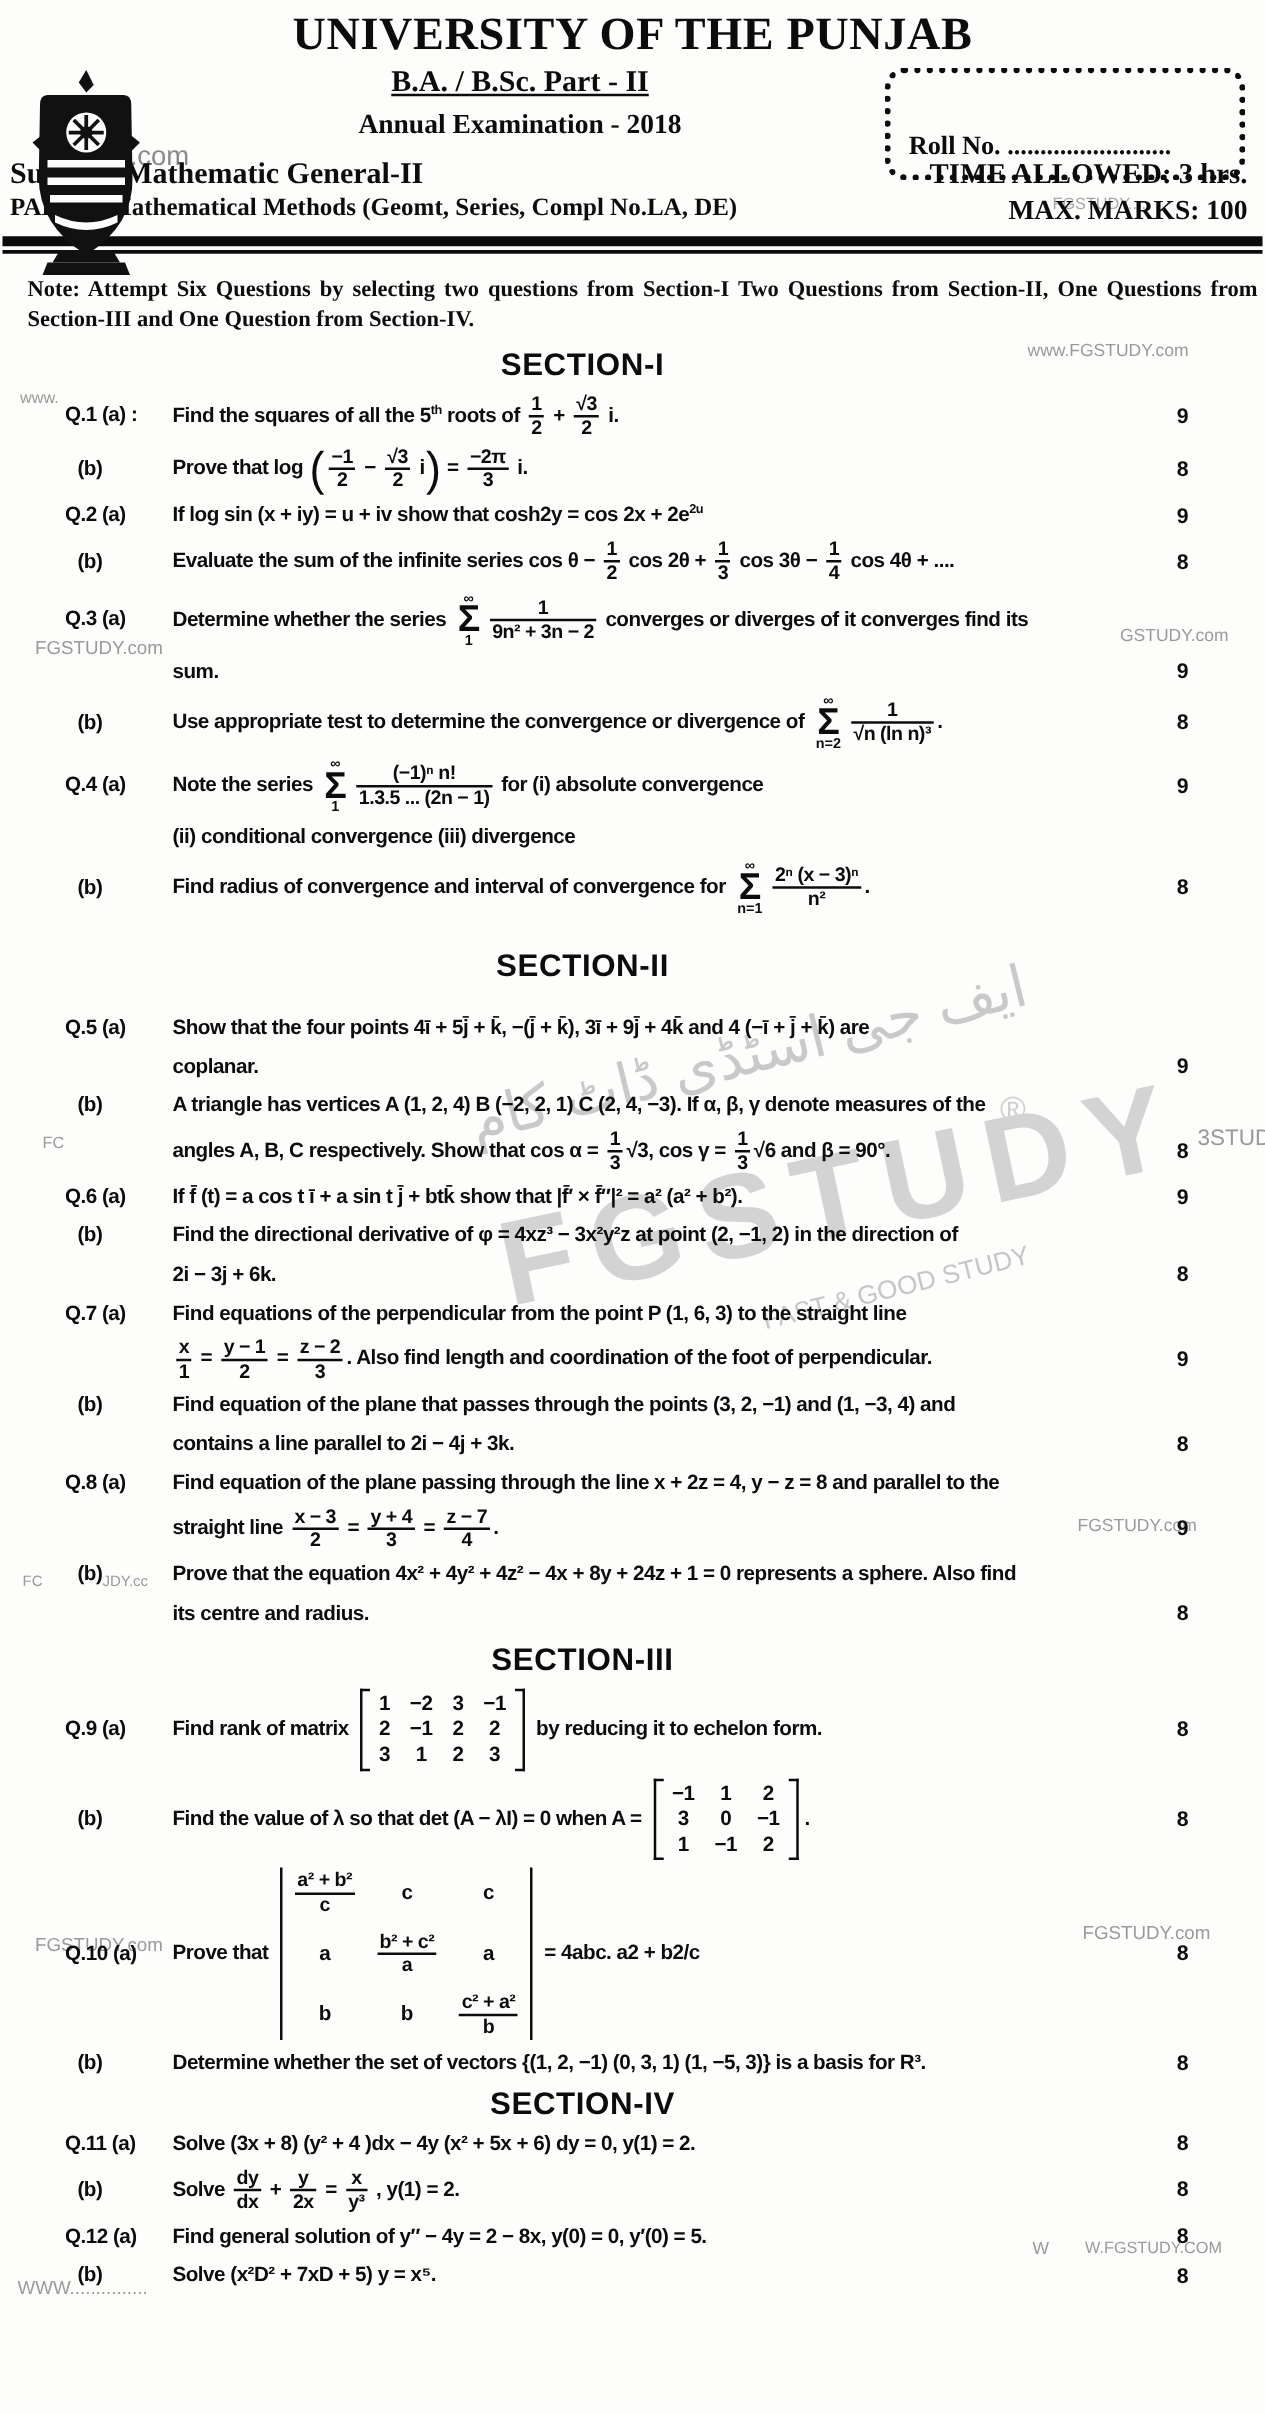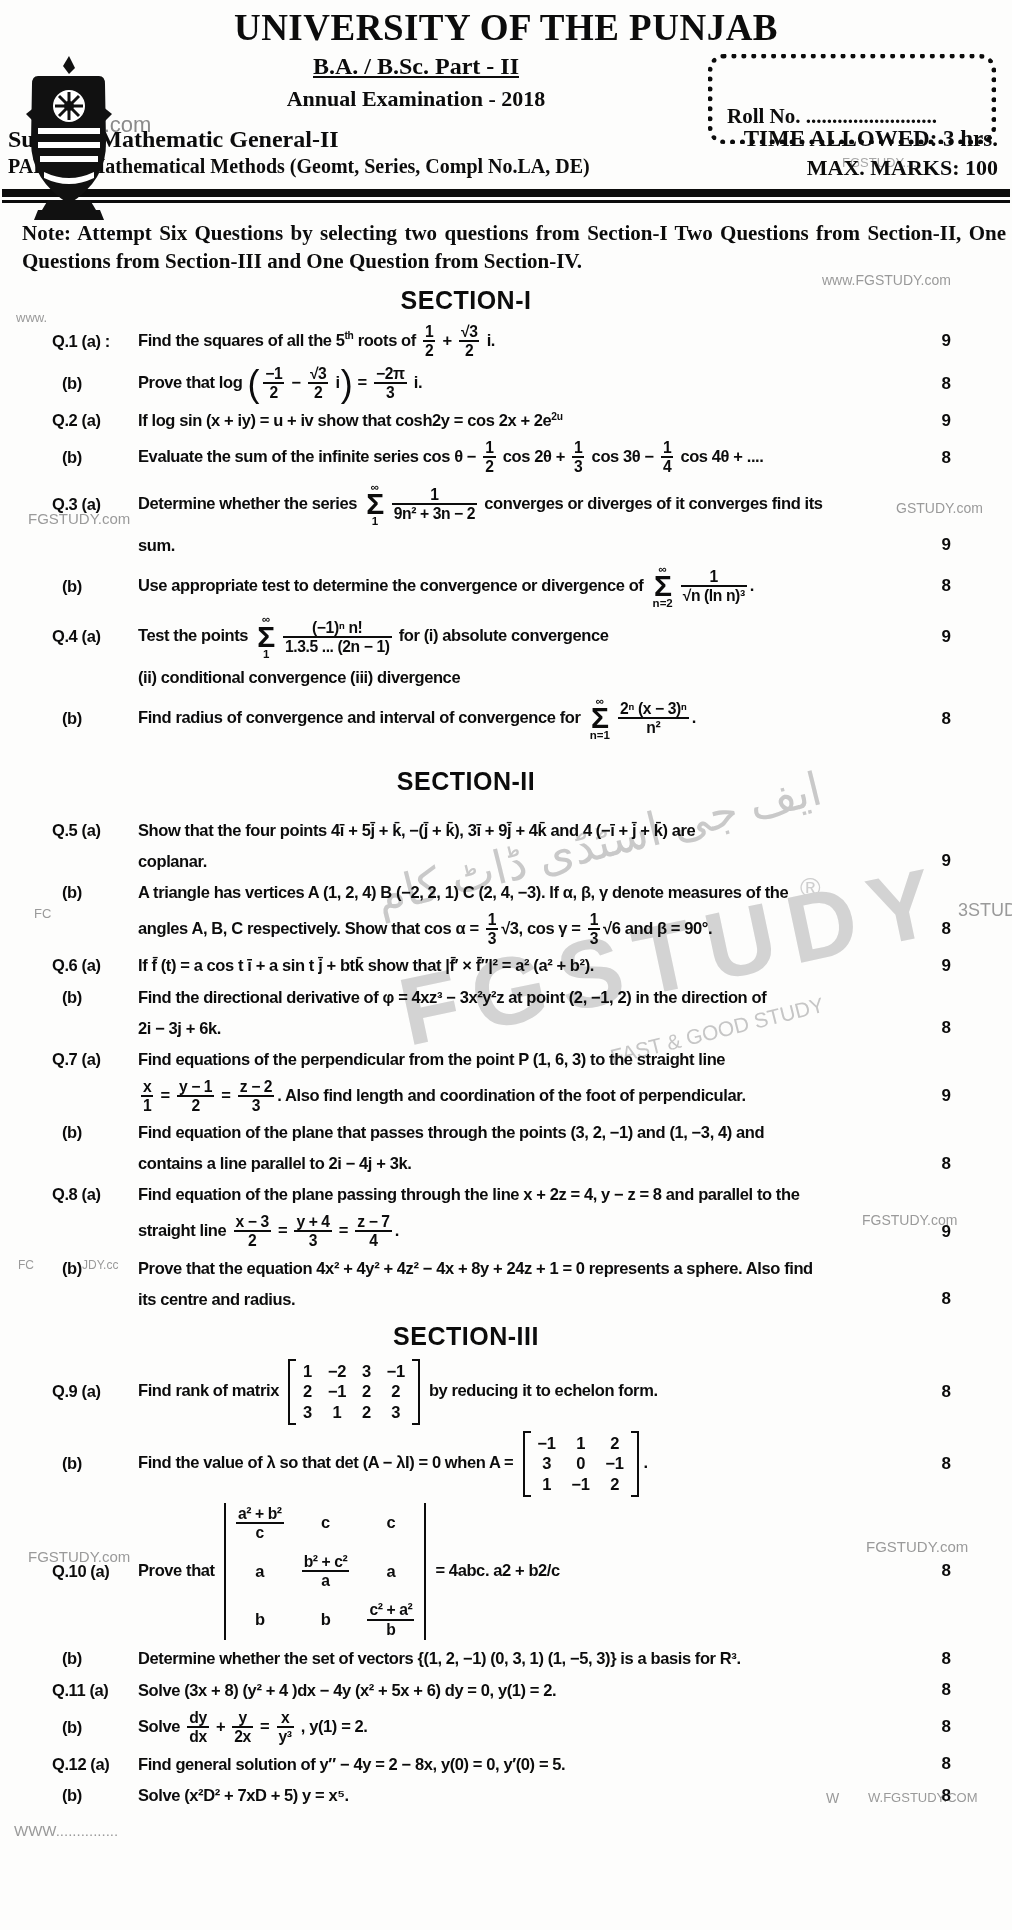--- a/index.html
+++ b/index.html
@@ -18,21 +18,21 @@
            font-family:"Liberation Serif",serif;font-weight:bold;font-size:21px;box-sizing:border-box;}
   .subrow{display:flex;justify-content:space-between;margin:14px 14px 0 8px;
           font-family:"Liberation Serif",serif;font-weight:bold;}
   .subject{font-size:24px;}
   .time{font-size:23px;}
   .paperrow{display:flex;justify-content:space-between;margin:2px 14px 0 8px;
             font-family:"Liberation Serif",serif;font-weight:bold;}
   .paper{font-size:20px;}
   .maxmarks{font-size:22px;}
   .rule{margin:8px 2px 0 2px;border-top:8px solid #0c0c0c;border-bottom:3px solid #0c0c0c;height:3px;}
-  .note{font-family:"Liberation Serif",serif;font-weight:bold;font-size:21px;margin:16px 6px 0 22px;
+  .note{font-family:"Liberation Serif",serif;font-weight:bold;font-size:18px;margin:16px 6px 0 22px;
         text-align:justify;line-height:1.35;}
   
   #questions{margin-top:2px;}
   h2.sect{font-size:25px;font-weight:bold;text-align:center;margin:10px 80px 8px 0;letter-spacing:0.5px;
           font-family:"Liberation Sans",sans-serif;}
   section:nth-of-type(2) h2.sect{margin-top:26px;margin-bottom:22px;}
   section:nth-of-type(4) h2.sect{margin:6px 80px 4px 0;}
   .qrow{display:grid;grid-template-columns:86px 1fr 52px;margin:0 40px 6px 52px;align-items:center;
         font-size:16.5px;font-weight:700;letter-spacing:-0.4px;line-height:1.5;}
   .qlabel{white-space:nowrap;}
@@ -207,21 +207,21 @@
               <span class="sg">Σ</span>
               <span class="sb">n=2</span>
             </span><span class="frac">
               <span class="fn">1</span>
               <span class="fd">√n (ln n)³</span>
             </span><span class="tx">.</span></span>
           <span class="qmarks">8</span>
         </div>
         <div class="qrow">
           <span class="qlabel">Q.4 (a)</span>
-          <span class="qbody"><span class="tx">Test the points </span><span class="sum">
+          <span class="qbody"><span class="tx">Note the series </span><span class="sum">
               <span class="st">∞</span>
               <span class="sg">Σ</span>
               <span class="sb">1</span>
             </span><span class="frac">
               <span class="fn">(−1)ⁿ n!</span>
               <span class="fd">1.3.5 ... (2n − 1)</span>
             </span><span class="tx"> for  (i) absolute convergence</span></span>
           <span class="qmarks">9</span>
         </div>
         <div class="qrow">
@@ -415,20 +415,21 @@
             </span><span class="tx"> = 4abc.   a2 + b2/c</span></span>
           <span class="qmarks">8</span>
         </div>
         <div class="qrow">
           <span class="qlabel sub">(b)</span>
           <span class="qbody"><span class="tx">Determine whether the set of vectors {(1, 2, −1) (0, 3, 1) (1, −5, 3)} is a basis for R³.</span></span>
           <span class="qmarks">8</span>
         </div>
       </section>
       <section>
+        <h2 class="sect">SECTION-IV</h2>
         <div class="qrow">
           <span class="qlabel">Q.11 (a)</span>
           <span class="qbody"><span class="tx">Solve  (3x + 8) (y² + 4 )dx − 4y (x² + 5x + 6) dy = 0, y(1) = 2.</span></span>
           <span class="qmarks">8</span>
         </div>
         <div class="qrow">
           <span class="qlabel sub">(b)</span>
           <span class="qbody"><span class="tx">Solve  </span><span class="frac">
               <span class="fn">dy</span>
               <span class="fd">dx</span>

